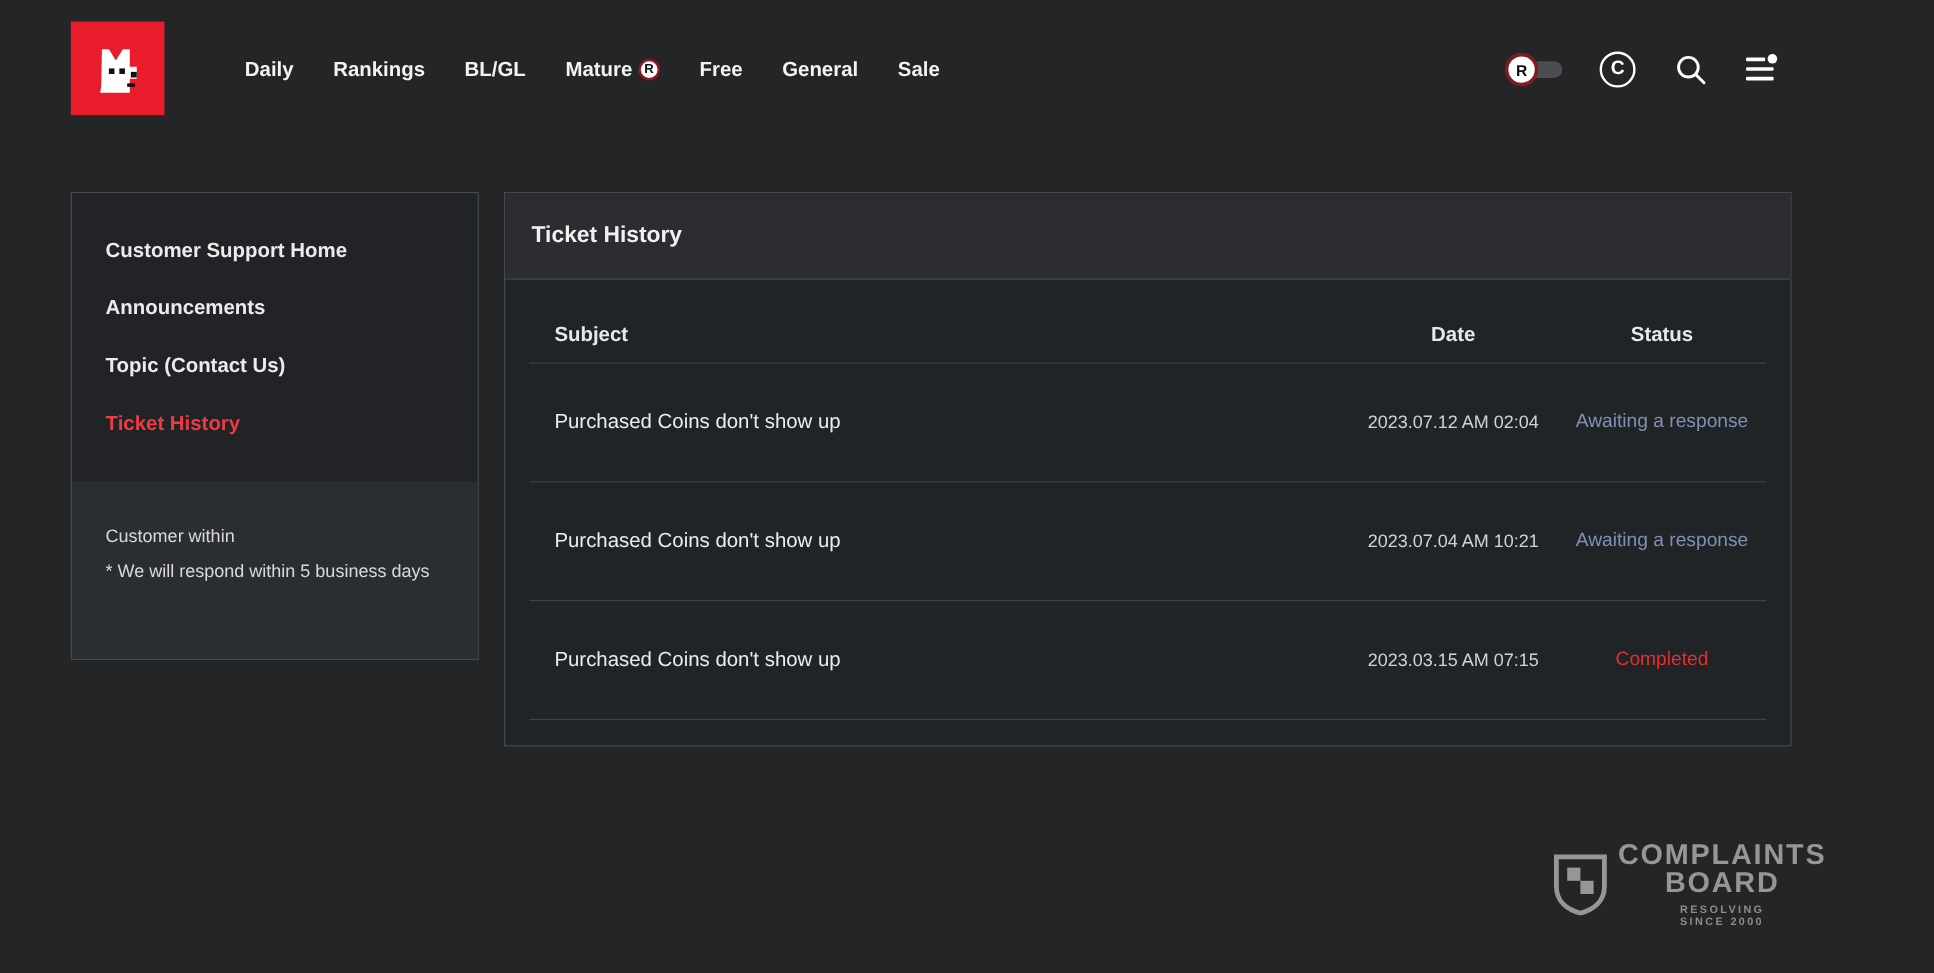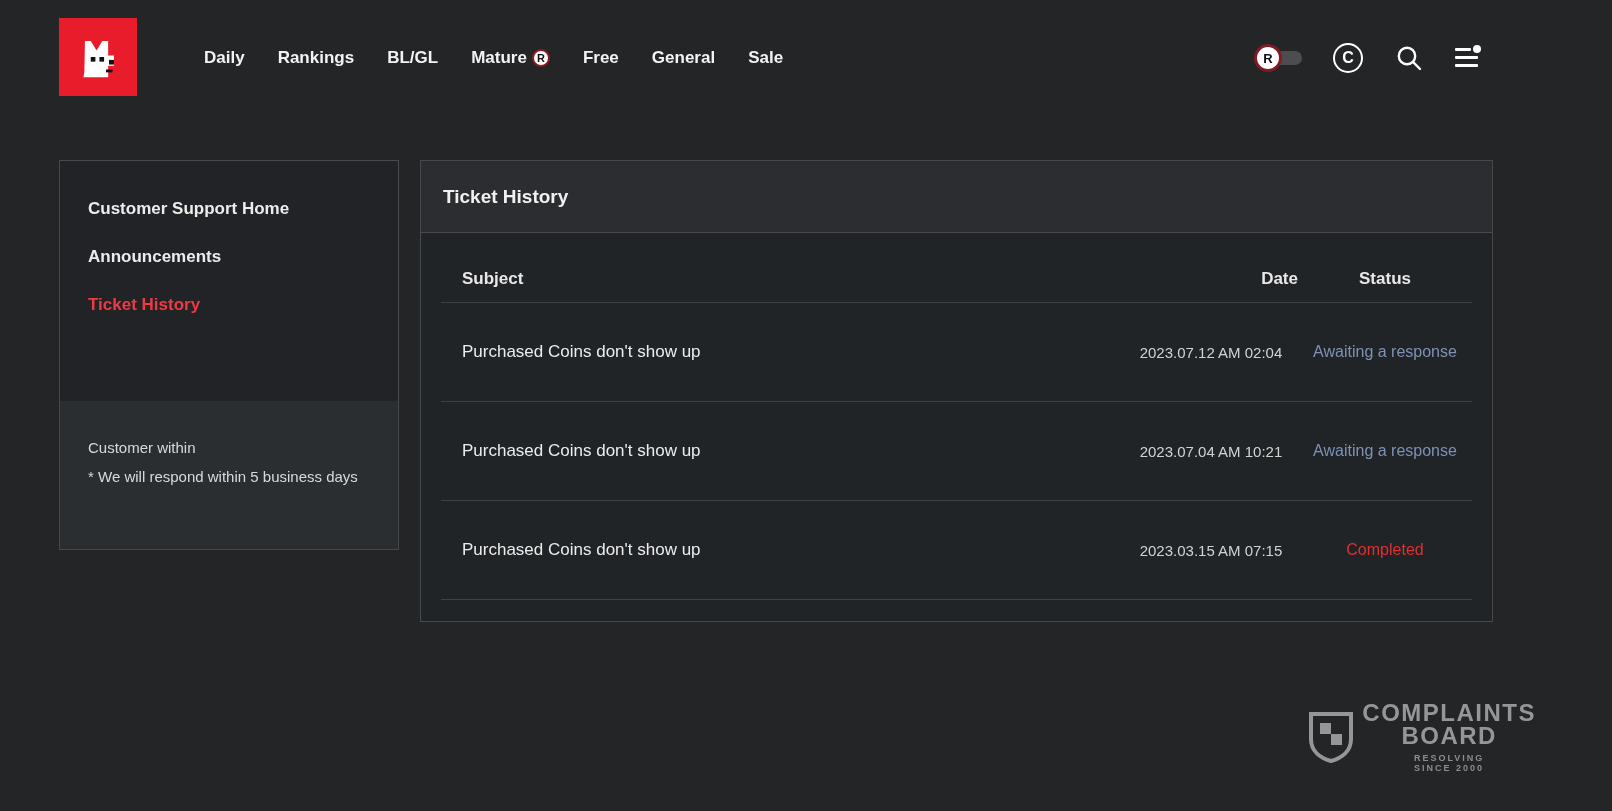--- a/index.html
+++ b/index.html
@@ -91,29 +91,29 @@
   .ticket-table { margin:0 20px; }
   .trow {
     display:grid; grid-template-columns:1fr 174px 174px;
     align-items:center; border-bottom:1px solid #3e4145;
   }
   .trow.head { height:70px; padding-top:22px; }
   .trow.data { height:99px; cursor:pointer; }
   .cell-subject { padding-left:21px; font-size:17px; color:#ececec; }
   .trow.head .cell-subject { font-weight:700; color:#e8e8e8; }
   .cell-date { text-align:center; font-size:15px; color:#d2d2d2; }
-  .trow.head .cell-date { font-size:17px; font-weight:700; color:#e8e8e8;text-align:right; }
+  .trow.head .cell-date { font-size:17px; font-weight:700; color:#e8e8e8; }
   .cell-status { text-align:center; font-size:16px; }
   .trow.head .cell-status { font-size:17px; font-weight:700; color:#e8e8e8; }
   .status-awaiting { color:#7e91b4; }
   .status-completed { color:#e12f30; }
 
   
   .watermark {
-    position:absolute; right:76px; bottom:38px;
+    position:absolute; right:90px; bottom:38px;
     display:flex; align-items:center; gap:8px; color:#969696;
   }
   .wm-text .l1 { font-size:24px; font-weight:700; letter-spacing:1.5px; line-height:24px; }
   .wm-row2 { display:flex; align-items:center; gap:6px;flex-direction:column; }
   .wm-row2 .l2 { font-size:24px; font-weight:700; letter-spacing:1.5px; line-height:22px; }
   .wm-tag { font-size:9px; font-weight:700; letter-spacing:2px; line-height:10px; color:#8d8d8d; }
 </style>
 </head>
 <body>
 
@@ -171,20 +171,21 @@
         <i class="b3"></i>
       <span class="dot"></span>
     </div>
   </div>
 </header>
 
 <aside class="sidebar">
   <ul class="sidebar-menu">
     <li>Customer Support Home</li>
     <li>Announcements</li>
+    <li>Topic (Contact Us)</li>
     <li class="active">Ticket History</li>
   </ul>
   <div class="sidebar-note">
     <div>Customer within</div>
     <div>* We will respond within 5 business days</div>
   </div>
 </aside>
 
 <section class="main-panel">
   <div class="main-header">

